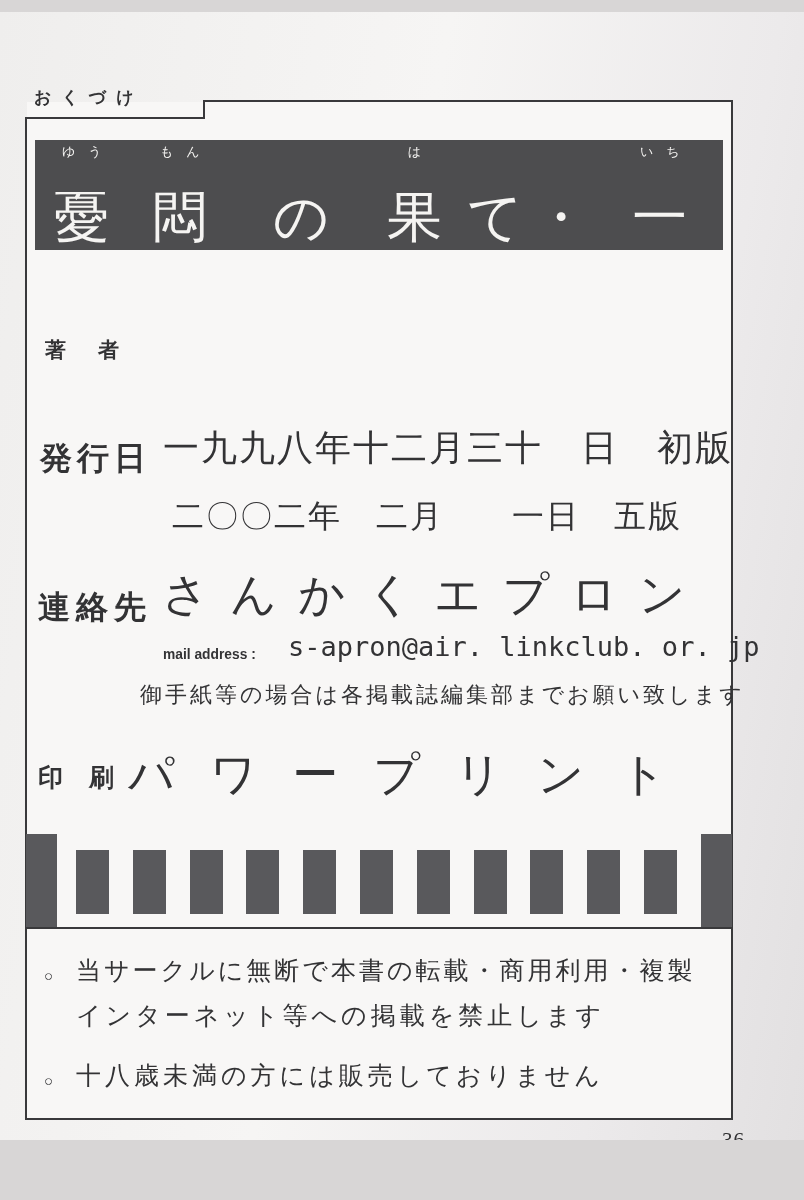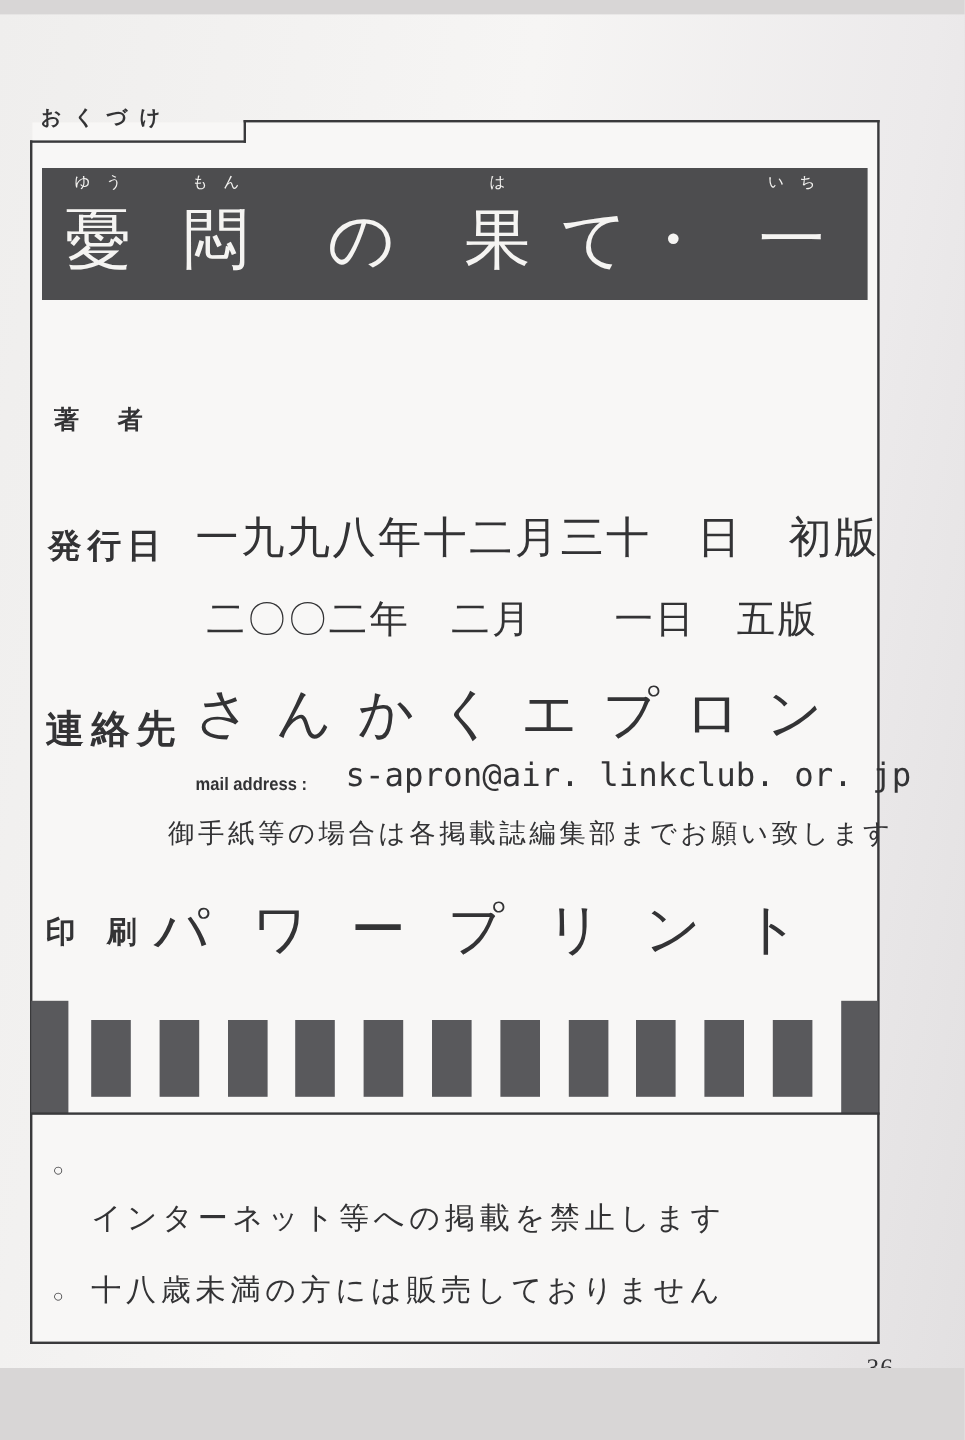--- a/index.html
+++ b/index.html
@@ -24,35 +24,35 @@
   #b-step{left:203px;top:88px;width:2px;height:19px;}
   #b-tab-under{left:25px;top:105px;width:180px;height:2px;}
   #b-left{left:25px;top:105px;width:2px;height:1003px;}
   #b-right{left:731px;top:88px;width:2px;height:1020px;}
   #b-bottom{left:25px;top:1106px;width:708px;height:2px;}
   #b-divider{left:25px;top:915px;width:708px;height:2px;}
   
   #tab-label{left:34px;top:77px;font-size:17px;letter-spacing:10px;font-weight:bold;}
   
   #banner{position:absolute;left:35px;top:128px;width:688px;height:110px;background:var(--banner_bg,#4d4d4f);}
-  .tchar{position:absolute;top:3px;display:flex;flex-direction:column;align-items:center;color:var(--banner_text,#f5f4f2);}
+  .tchar{position:absolute;top:3px;display:flex;flex-direction:column;align-items:center;color:var(--banner_text,#f5f4f2);gap:18px;}
   .tchar .ruby{font-size:13px;height:20px;letter-spacing:13px;padding-left:13px;}
   .tchar .kanji{font-size:55px;line-height:1.35;}
   .tchar:nth-child(1){left:14px;}
   .tchar:nth-child(2){left:112px;}
   .tchar:nth-child(3){left:238px;}
   .tchar:nth-child(4){left:352px;}
   .tchar:nth-child(5){left:432px;}
   .tchar:nth-child(6){left:498px;}
   .tchar:nth-child(7){left:592px;}
   
   .rlabel{font-weight:bold;}
   #author-label{left:45px;top:328px;font-size:21px;letter-spacing:32px;}
   #author-value{left:158px;top:313px;font-size:46px;letter-spacing:8px;}
-  #pub-label{left:40px;top:430px;font-size:28px;letter-spacing:5px;}
+  #pub-label{left:40px;top:430px;font-size:32px;letter-spacing:5px;}
   #pub-line1{left:163px;top:418px;font-size:36px;letter-spacing:2px;}
   #pub-line2{left:172px;top:488px;font-size:32px;letter-spacing:2px;}
   #contact-label{left:38px;top:579px;font-size:32px;letter-spacing:6px;}
   #contact-value{left:162px;top:560px;font-size:46px;letter-spacing:21px;}
   #mail-label{left:163px;top:634px;font-size:15px;font-weight:600;font-family:"Liberation Sans",sans-serif;transform:scaleX(.92);transform-origin:left;}
   #mail-value{left:288px;top:621px;font-size:27px;font-family:"DejaVu Sans Mono",monospace;letter-spacing:0px;}
   #mail-note{left:140px;top:672px;font-size:22px;letter-spacing:3px;}
   #print-label{left:38px;top:753px;font-size:25px;letter-spacing:26px;}
   #print-value{left:128px;top:740px;font-size:46px;letter-spacing:35px;}
   
@@ -145,20 +145,21 @@
       <div class="blk" style="left: 417px; top: 838px; width: 33px; height: 64px;"></div>
       <div class="blk" style="left: 474px; top: 838px; width: 33px; height: 64px;"></div>
       <div class="blk" style="left: 530px; top: 838px; width: 33px; height: 64px;"></div>
       <div class="blk" style="left: 587px; top: 838px; width: 33px; height: 64px;"></div>
       <div class="blk" style="left: 644px; top: 838px; width: 33px; height: 64px;"></div>
       <div class="blk" style="left: 701px; top: 822px; width: 31px; height: 94px;"></div>
     </div>
   <div class="bline" id="b-divider"></div>
 
   <div class="abs marker" id="notice1-marker">○</div>
+  <div class="abs" id="notice1-line1">当サークルに無断で本書の転載・商用利用・複製</div>
   <div class="abs" id="notice1-line2">インターネット等への掲載を禁止します</div>
   <div class="abs marker" id="notice2-marker">○</div>
   <div class="abs" id="notice2-line1">十八歳未満の方には販売しておりません</div>
 
   <div class="abs" id="page-number">36</div>
   <div class="abs" id="bottom-bar"></div>
   <div class="abs" id="corner-sliver"></div>
 
 </div>
 

